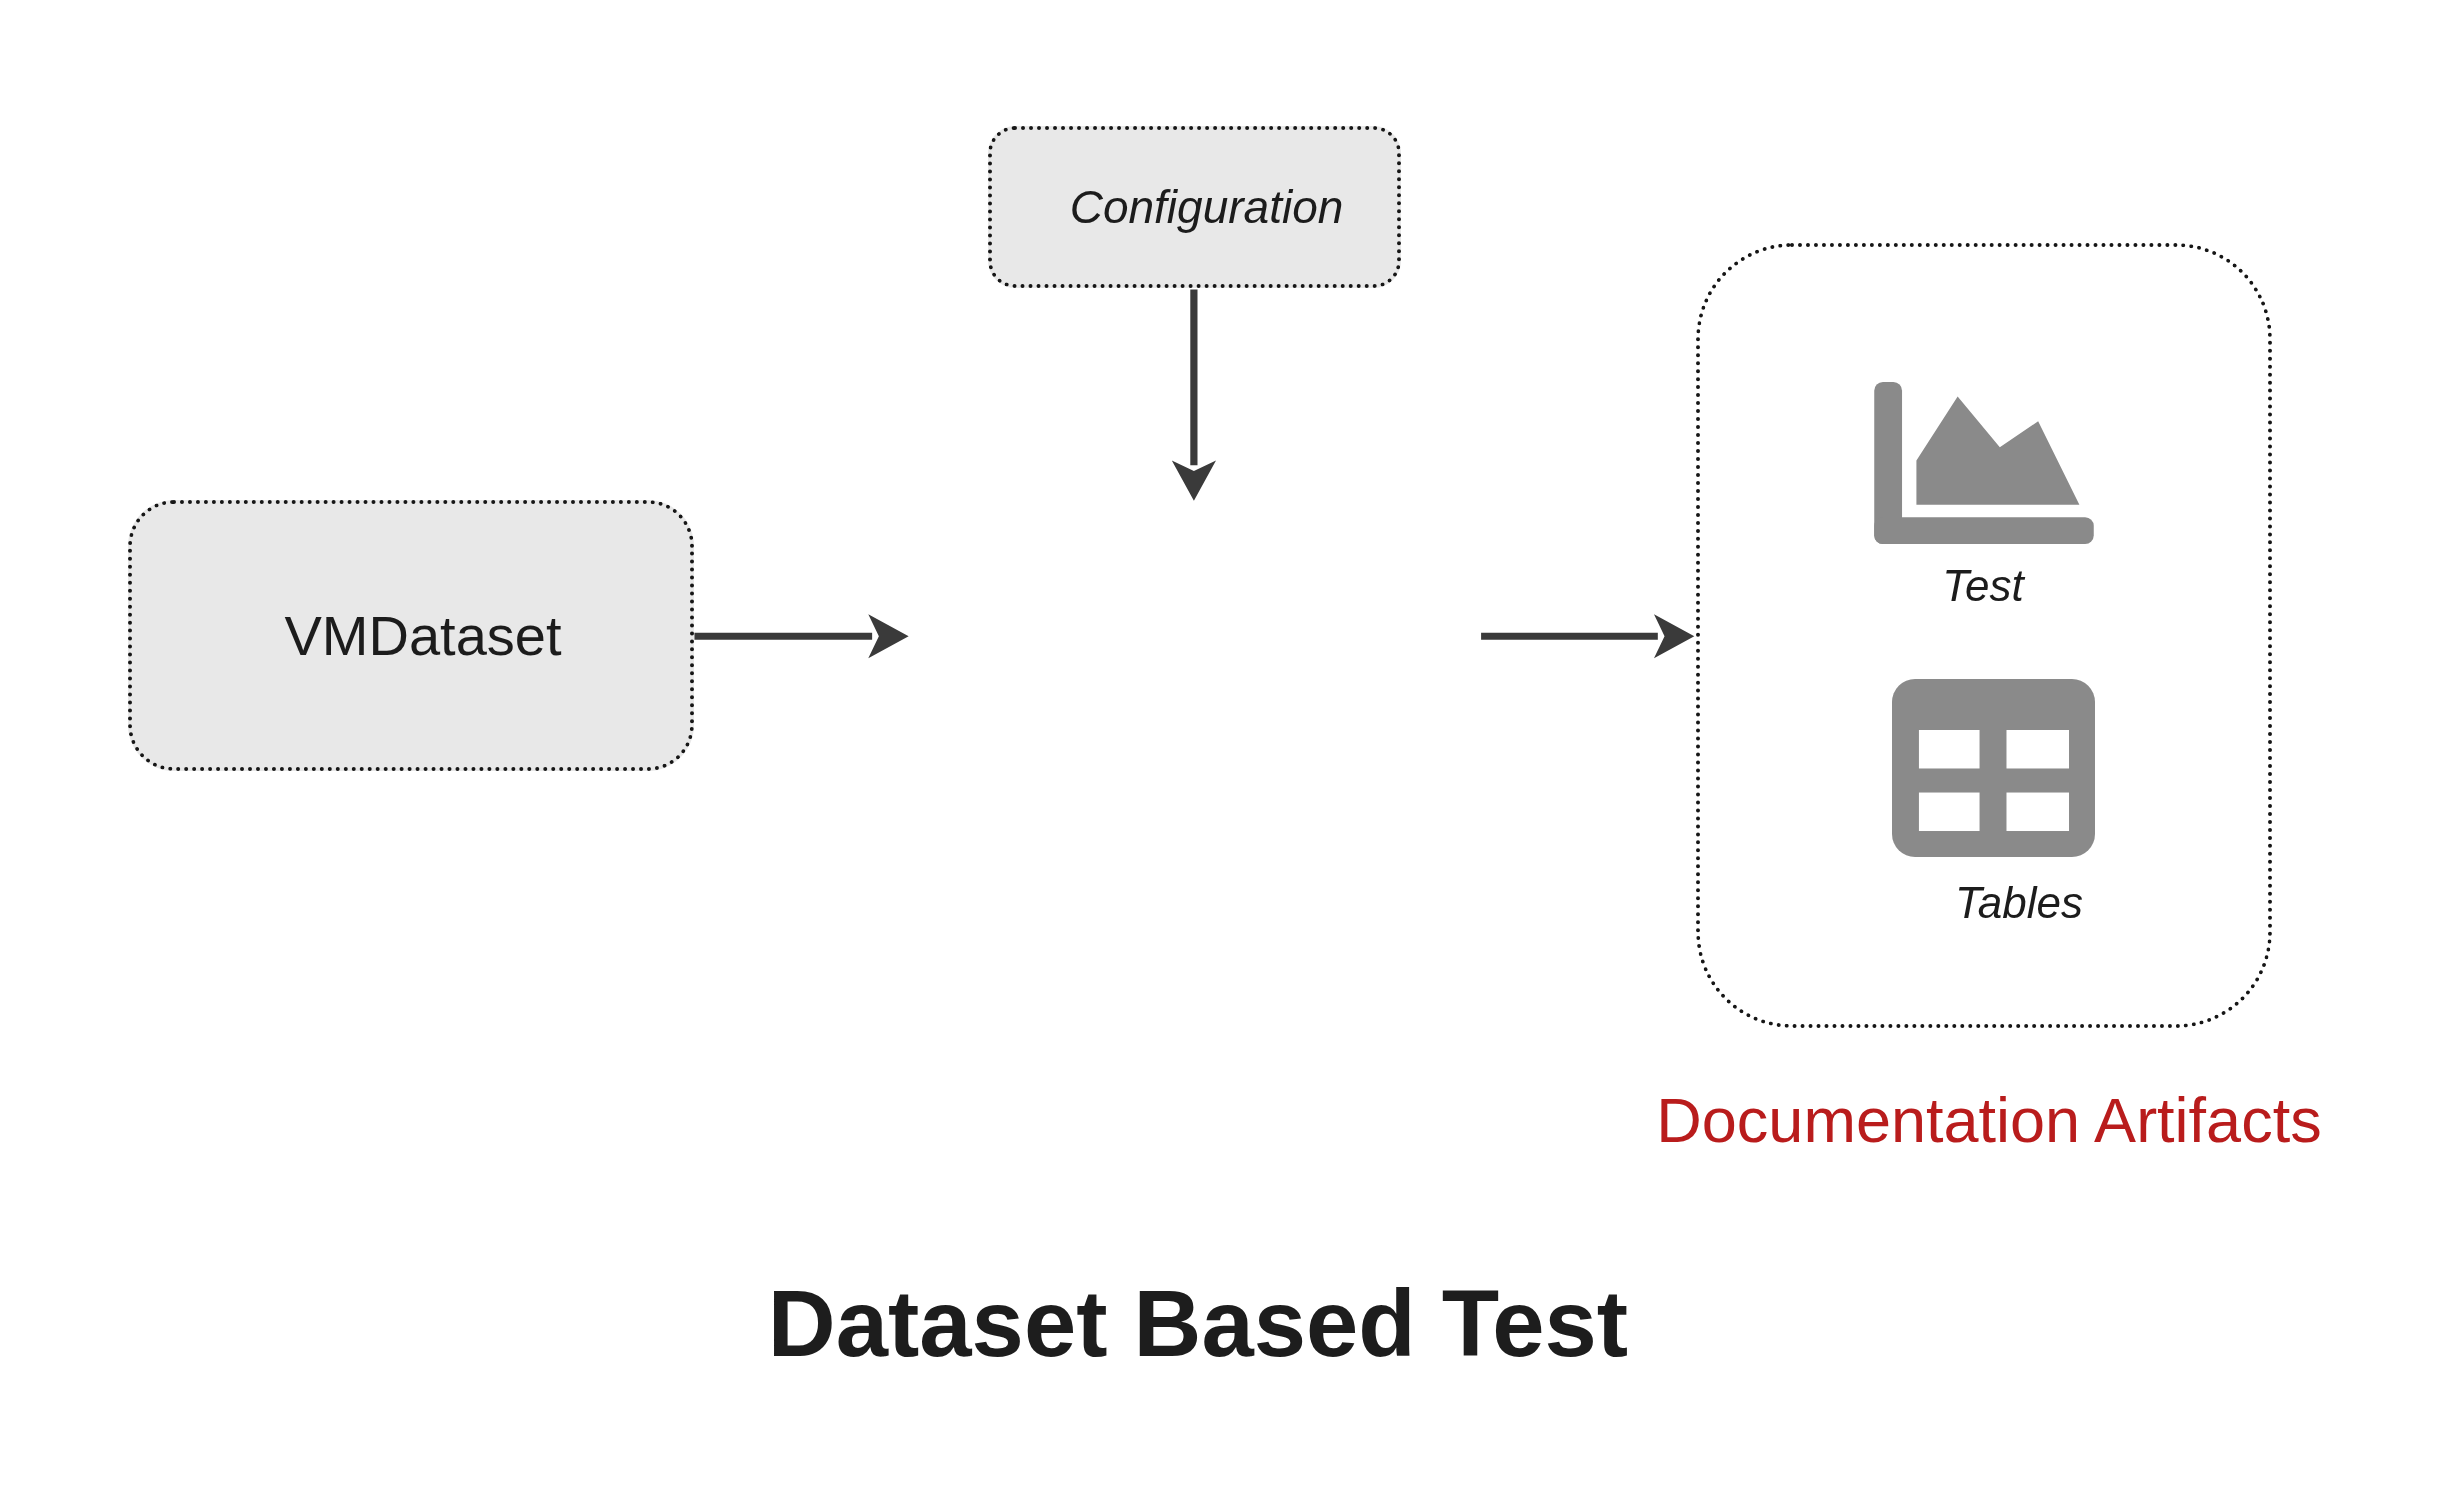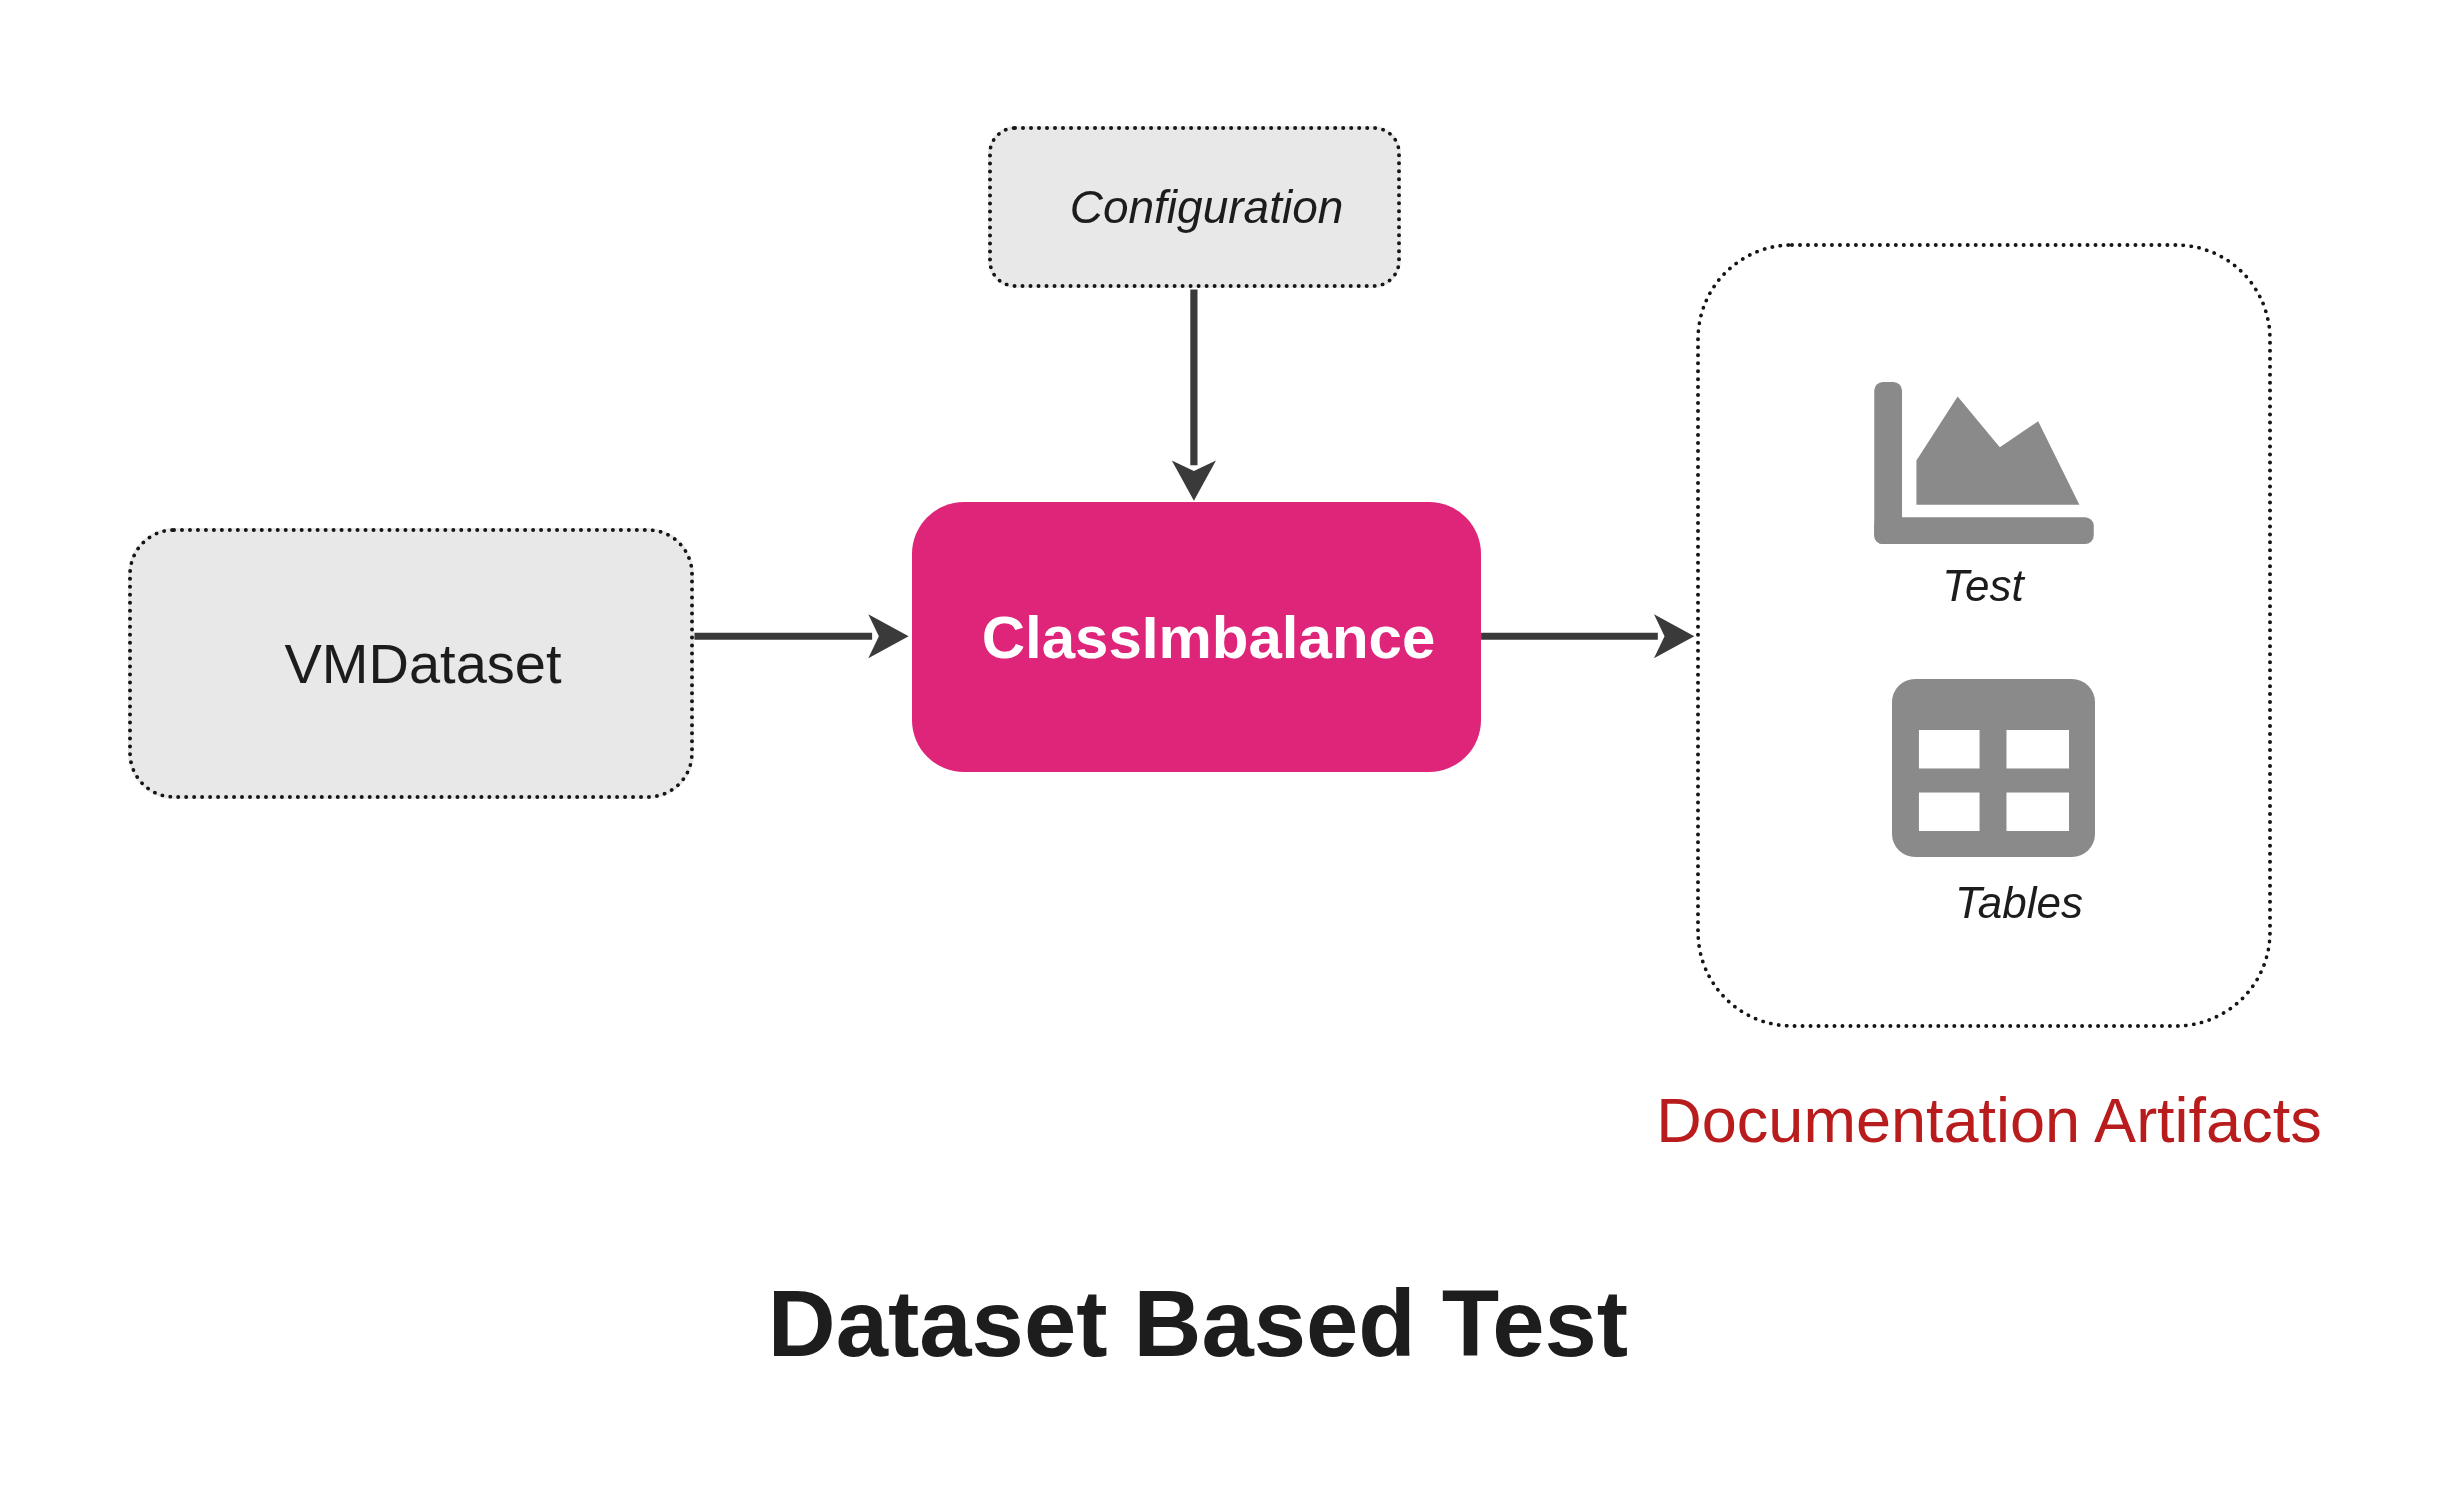--- a/index.html
+++ b/index.html
@@ -30,21 +30,20 @@
     border-radius: 27px;
     font-style: italic;
     font-size: 46px;
     color: #1c1c1c;
   }
   .vm-node {
     left: 128px; top: 500px; width: 566px; height: 271px;
     border-radius: 46px;
     font-size: 56px;
     color: #1c1c1c;
-    margin-top: 28px;
   }
   .test-node {
     left: 912px; top: 502px; width: 569px; height: 270px;
     border-radius: 52px;
     background: #de2579;
     color: #ffffff;
     font-weight: bold;
     font-size: 60px;
   }
   .artifacts-group {
@@ -118,23 +117,20 @@
   </svg>
 
   <div class="node dotted config-node">
     <span>Configuration</span>
   </div>
 
   <div class="node dotted vm-node">
     <span>VMDataset</span>
   </div>
 
-  <div class="node test-node">
-    <span>ClassImbalance</span>
-  </div>
 
   <div class="artifacts-group"></div>
 
   <svg class="icon-svg plots-icon-svg" width="220" height="162" viewBox="0 0 229 169" xmlns="http://www.w3.org/2000/svg">
     <g fill="#8a8a8a">
       <rect x="0" y="0" width="29" height="169" rx="9"></rect>
       <rect x="0" y="141" width="229" height="28" rx="9"></rect>
       <polygon points="44,128 44,82 87,15 131,68 171,41 214,128"></polygon>
     </g>
   </svg>

